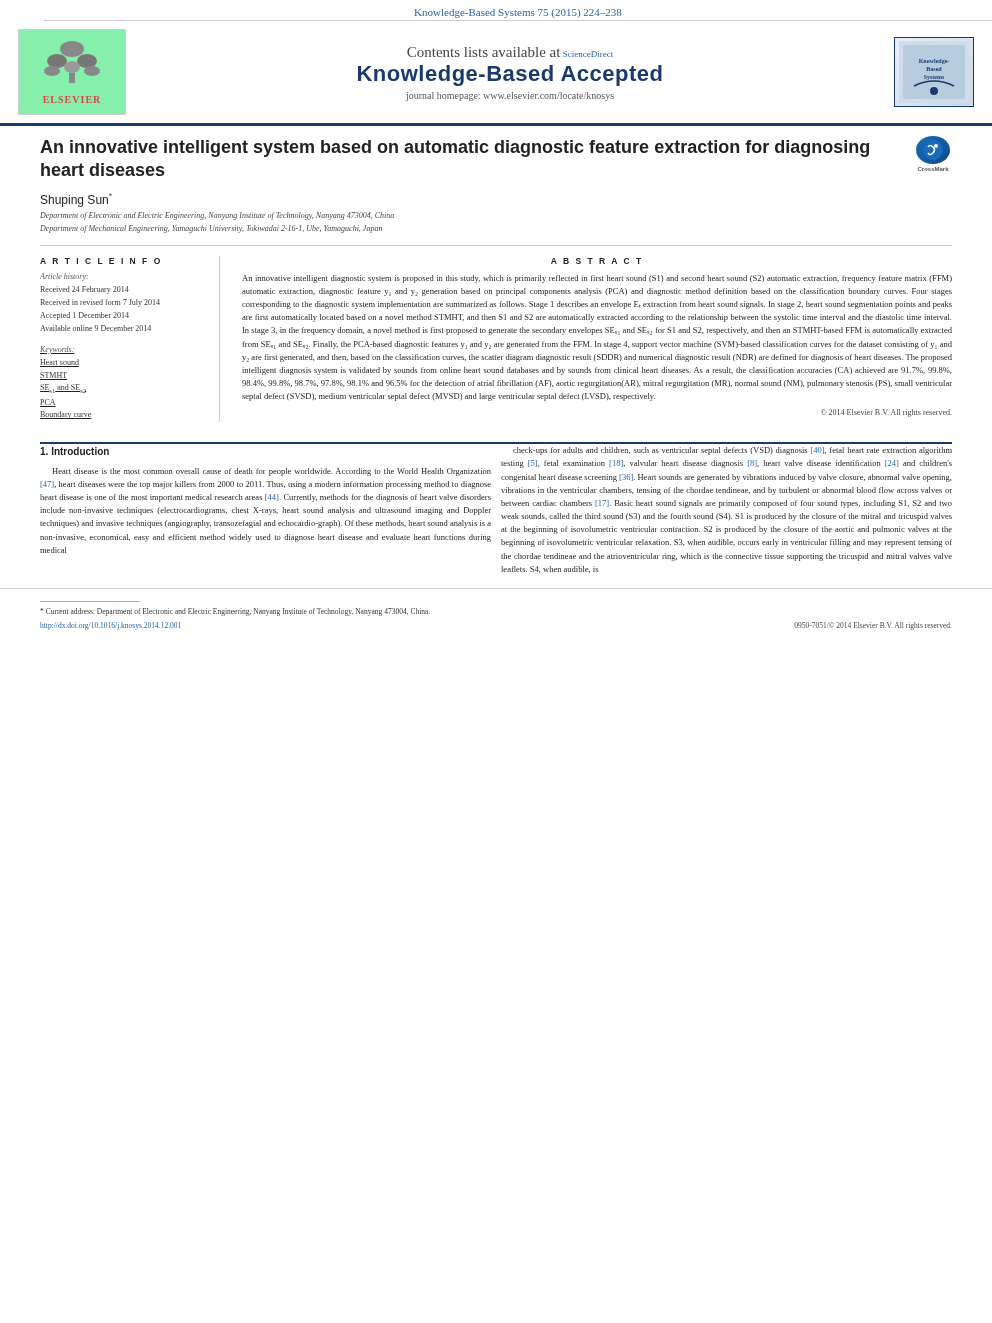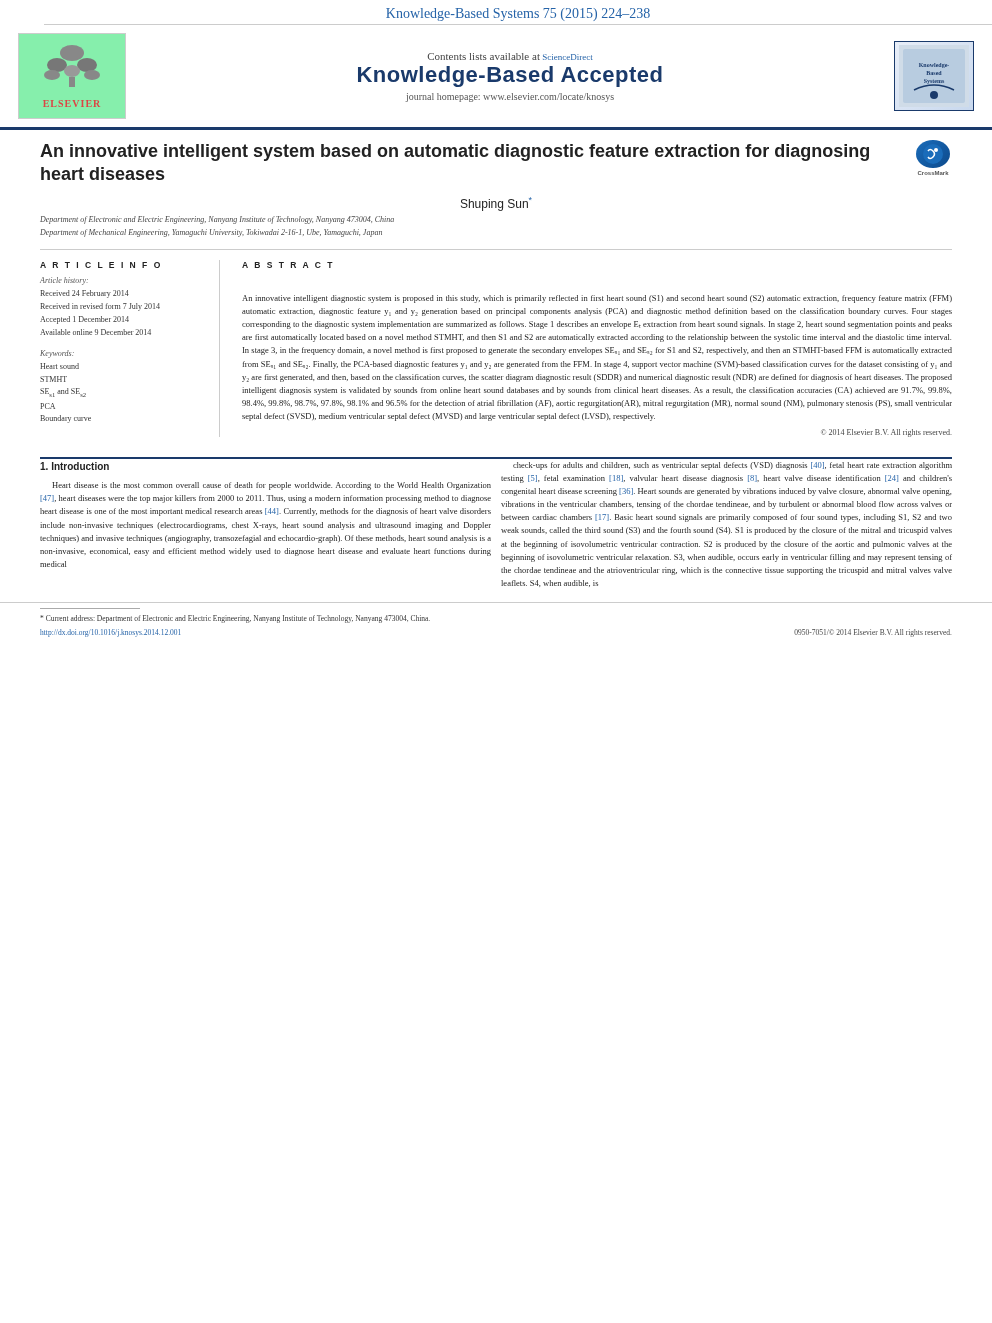--- a/index.html
+++ b/index.html
@@ -9,21 +9,21 @@
       font-size: 9.5px;
       color: #222;
       width: 992px;
       min-height: 1323px;
     }
 
     
     .top-bar {
       text-align: center;
       padding: 6px 16px 2px;
-      font-size: 14px;
+      font-size: 11px;
       color: #2563a8;
       border-bottom: 1px solid #ccc;
       margin-left: 44px;
     }
 
     
     .journal-header {
       display: flex;
       align-items: center;
       justify-content: space-between;
@@ -124,21 +124,20 @@
       color: #555;
       margin-top: 2px;
       font-family: Arial, sans-serif;
     }
 
     .author-name {
       font-size: 12px;
       color: #222;
       margin-bottom: 3px;
       font-family: Arial, sans-serif;
-      text-align: center;
     }
     .author-name sup {
       color: #2563a8;
       font-size: 9px;
     }
     .affiliation {
       font-size: 8px;
       color: #444;
       font-style: italic;
       line-height: 1.5;
@@ -179,38 +178,40 @@
       margin-bottom: 3px;
     }
     .article-info .info-line {
       font-size: 8px;
       color: #333;
       margin-bottom: 1px;
       line-height: 1.5;
     }
     .keywords-section {
       margin-top: 10px;
+      text-decoration: underline;
     }
     .keyword-item {
       font-size: 8px;
       color: #333;
       line-height: 1.6;
     }
 
     .abstract-section {
       flex: 1;
     }
     .abstract-section .section-heading {
       font-size: 8.5px;
       font-weight: bold;
       letter-spacing: 2px;
       text-transform: uppercase;
       color: #222;
-      margin-bottom: 22px;
-      font-family: Arial, sans-serif;
+      margin-bottom: 6px;
+      font-family: Arial, sans-serif;
+      text-align: center;
     }
     .abstract-text {
       font-size: 8.5px;
       line-height: 1.55;
       color: #222;
       text-align: justify;
     }
     .copyright-line {
       font-size: 8px;
       color: #444;
@@ -247,21 +248,21 @@
     .body-col p {
       margin-bottom: 6px;
       text-indent: 12px;
     }
     .body-col .ref {
       color: #2563a8;
     }
 
     
     .footnote-area {
-      padding: 5px 40px 0;
+      padding: 12px 40px 0;
       border-top: 1px solid #ccc;
       margin-top: 6px;
     }
     .footnote-text {
       font-size: 7.5px;
       color: #333;
       line-height: 1.5;
     }
     .footnote-divider {
       width: 100px;
@@ -302,21 +303,21 @@
         <ellipse cx="40" cy="28" rx="8" ry="6" fill="#999"></ellipse>
         <rect x="37" y="34" width="6" height="10" fill="#888"></rect>
         <ellipse cx="20" cy="32" rx="8" ry="5" fill="#888"></ellipse>
         <ellipse cx="60" cy="32" rx="8" ry="5" fill="#888"></ellipse>
       </svg>
     </div>
     <div class="elsevier-text">ELSEVIER</div>
   </div>
   <div class="center-info">
     <div>
-      <span style="font-size:11px;color:#444;">Contents lists available at</span>
+      <span style="font-size:15px;color:#444;">Contents lists available at</span>
       <span style="font-size:9px;color:#2563a8;cursor:pointer;"> <span>ScienceDirect</span></span>
     </div>
     <div class="journal-title">Knowledge-Based Accepted</div>
     <div style="font-size:10px;color:#555;margin-top:3px;">
       <span>journal homepage: www.elsevier.com/locate/knosys</span>
     </div>
   </div>
   <div class="right-logo">
     <svg width="70" height="62" viewBox="0 0 70 62">
       <rect width="70" height="62" fill="#d0dce8"></rect>

